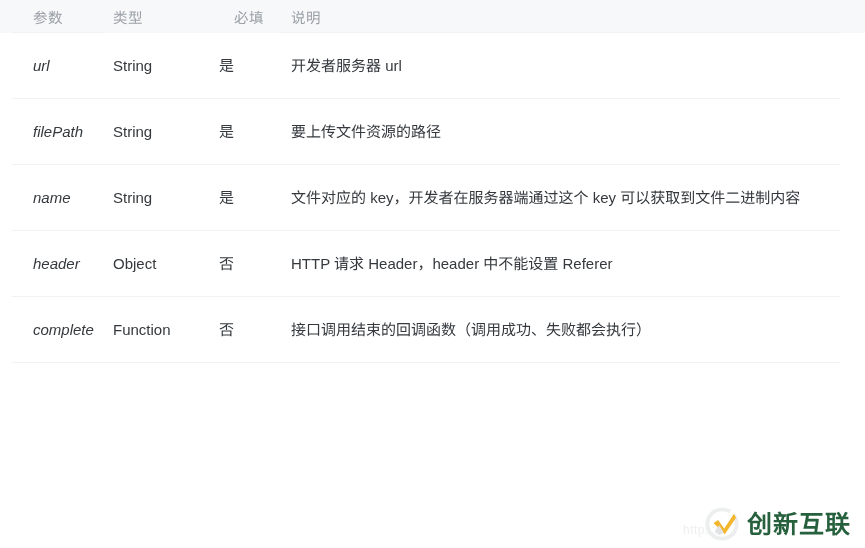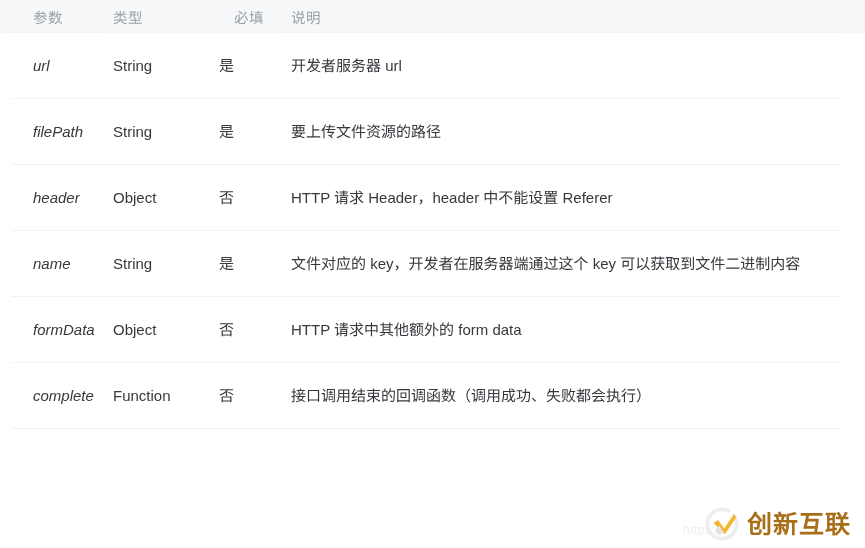--- a/index.html
+++ b/index.html
@@ -116,21 +116,21 @@
   }
   .wm-logo {
     width: 36px;
     height: 36px;
     flex: 0 0 36px;
   }
   .wm-text {
     font-family: "DejaVu Sans", "Liberation Sans", sans-serif;
     font-size: 25px;
     font-weight: bold;
-    color: #a16207;
+    color: #14532d;
     letter-spacing: 1px;
     line-height: 1;
     text-shadow: 0 1px 0 #ffffff;
   }
   .wm-url {
     position: absolute;
     right: 142px;
     bottom: 11px;
     font-size: 12px;
     color: #efefef;
@@ -168,39 +168,33 @@
     </tr>
 
     <tr>
       <td class="td-param">filePath</td>
       <td class="td-type">String</td>
       <td class="td-req">是</td>
       <td class="td-desc">要上传文件资源的路径</td>
     </tr>
 
     <tr>
+      <td class="td-param">name</td>
+      <td class="td-type">String</td>
+      <td class="td-req">是</td>
+      <td class="td-desc">文件对应的 key，开发者在服务器端通过这个 key 可以获取到文件二进制内容</td>
+    </tr>
+
+    <tr>
       <td class="td-param">header</td>
       <td class="td-type">Object</td>
       <td class="td-req">否</td>
       <td class="td-desc">HTTP 请求 Header，header 中不能设置 Referer</td>
     </tr>
 
-    <tr>
-      <td class="td-param">name</td>
-      <td class="td-type">String</td>
-      <td class="td-req">是</td>
-      <td class="td-desc">文件对应的 key，开发者在服务器端通过这个 key 可以获取到文件二进制内容</td>
-    </tr>
-
-    <tr>
-      <td class="td-param">formData</td>
-      <td class="td-type">Object</td>
-      <td class="td-req">否</td>
-      <td class="td-desc">HTTP 请求中其他额外的 form data</td>
-    </tr>
 
 
 
     <tr>
       <td class="td-param">complete</td>
       <td class="td-type">Function</td>
       <td class="td-req">否</td>
       <td class="td-desc">接口调用结束的回调函数（调用成功、失败都会执行）</td>
     </tr>
 

